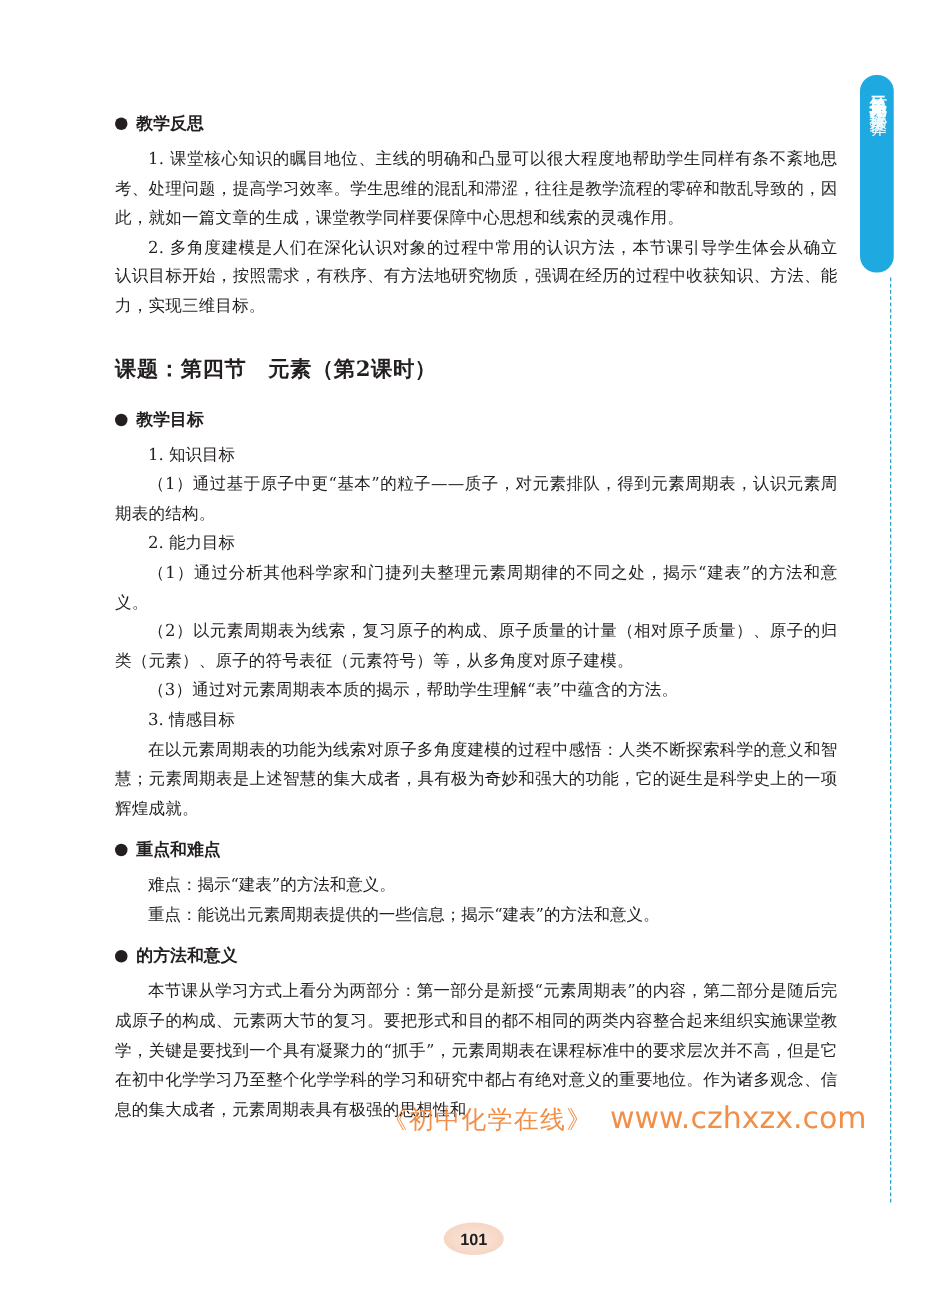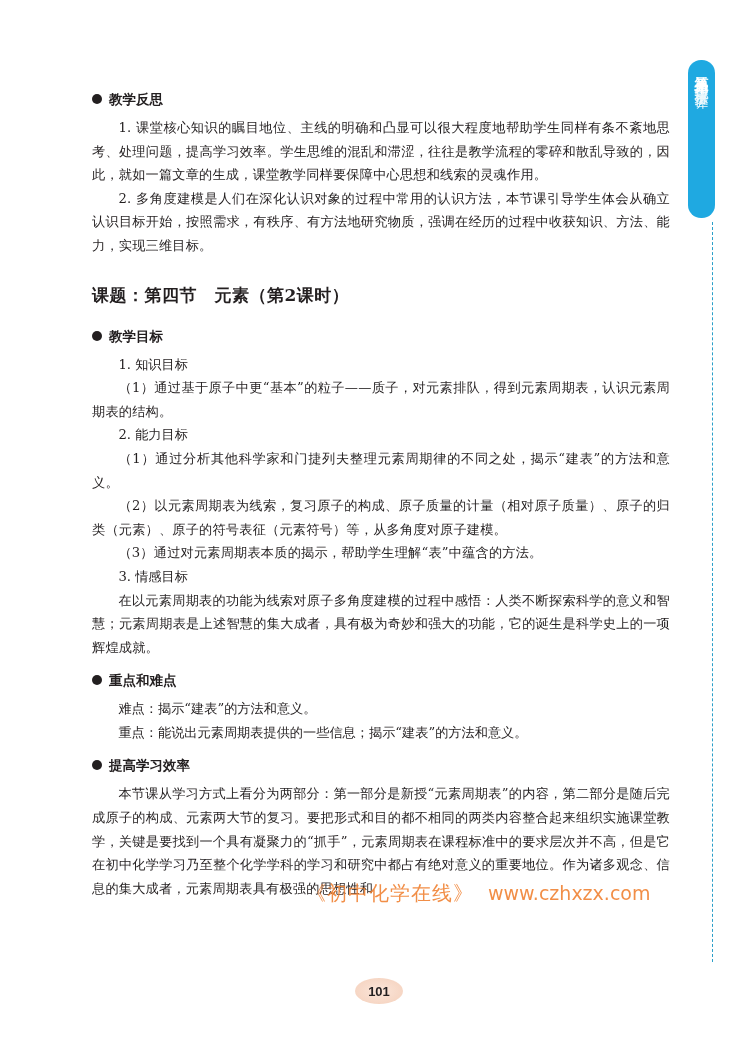--- a/index.html
+++ b/index.html
@@ -51,21 +51,21 @@
     font-family: Liberation Sans, sans-serif;
     font-size: 13px; font-weight: bold; color: #231f20;
     display: flex; align-items: center; justify-content: center;
   }
   .watermark {
     position: absolute; left: 306px; top: 880px;
     font-family: "DejaVu Sans", "Liberation Sans", sans-serif;
     color: #f07f2e; opacity: 0.88; white-space: nowrap; pointer-events: none;
   }
   .watermark .wm-cn { font-size: 20px; letter-spacing: 1px; }
-  .watermark .wm-url { font-size: 19px; margin-left: 14px; }
+  .watermark .wm-url { font-size: 24px; margin-left: 14px; }
 </style>
 </head>
 <body>
 
 <div class="page">
 
   <div class="side-tab">
     <span class="unit">第二单元</span>
     <span class="topic">探秘水世界</span>
   </div>
@@ -104,21 +104,21 @@
       <span>重点和难点</span>
     </div>
     <div class="gap-s"></div>
     <p class="sub">难点：揭示“建表”的方法和意义。</p>
     <p class="sub">重点：能说出元素周期表提供的一些信息；揭示“建表”的方法和意义。</p>
 
     <div class="gap-m"></div>
 
     <div class="section-head">
       <span class="bullet"></span>
-      <span>提高学习效率</span>
+      <span>的方法和意义</span>
     </div>
     <div class="gap-s"></div>
     <p class="para">本节课从学习方式上看分为两部分：第一部分是新授“元素周期表”的内容，第二部分是随后完成原子的构成、元素两大节的复习。要把形式和目的都不相同的两类内容整合起来组织实施课堂教学，关键是要找到一个具有凝聚力的“抓手”，元素周期表在课程标准中的要求层次并不高，但是它在初中化学学习乃至整个化学学科的学习和研究中都占有绝对意义的重要地位。作为诸多观念、信息的集大成者，元素周期表具有极强的思想性和</p>
   </div>
 
   <div class="watermark">
     <span class="wm-cn">《初中化学在线》</span><span class="wm-url">www.czhxzx.com</span>
   </div>
 
   <div class="page-num">101</div>

